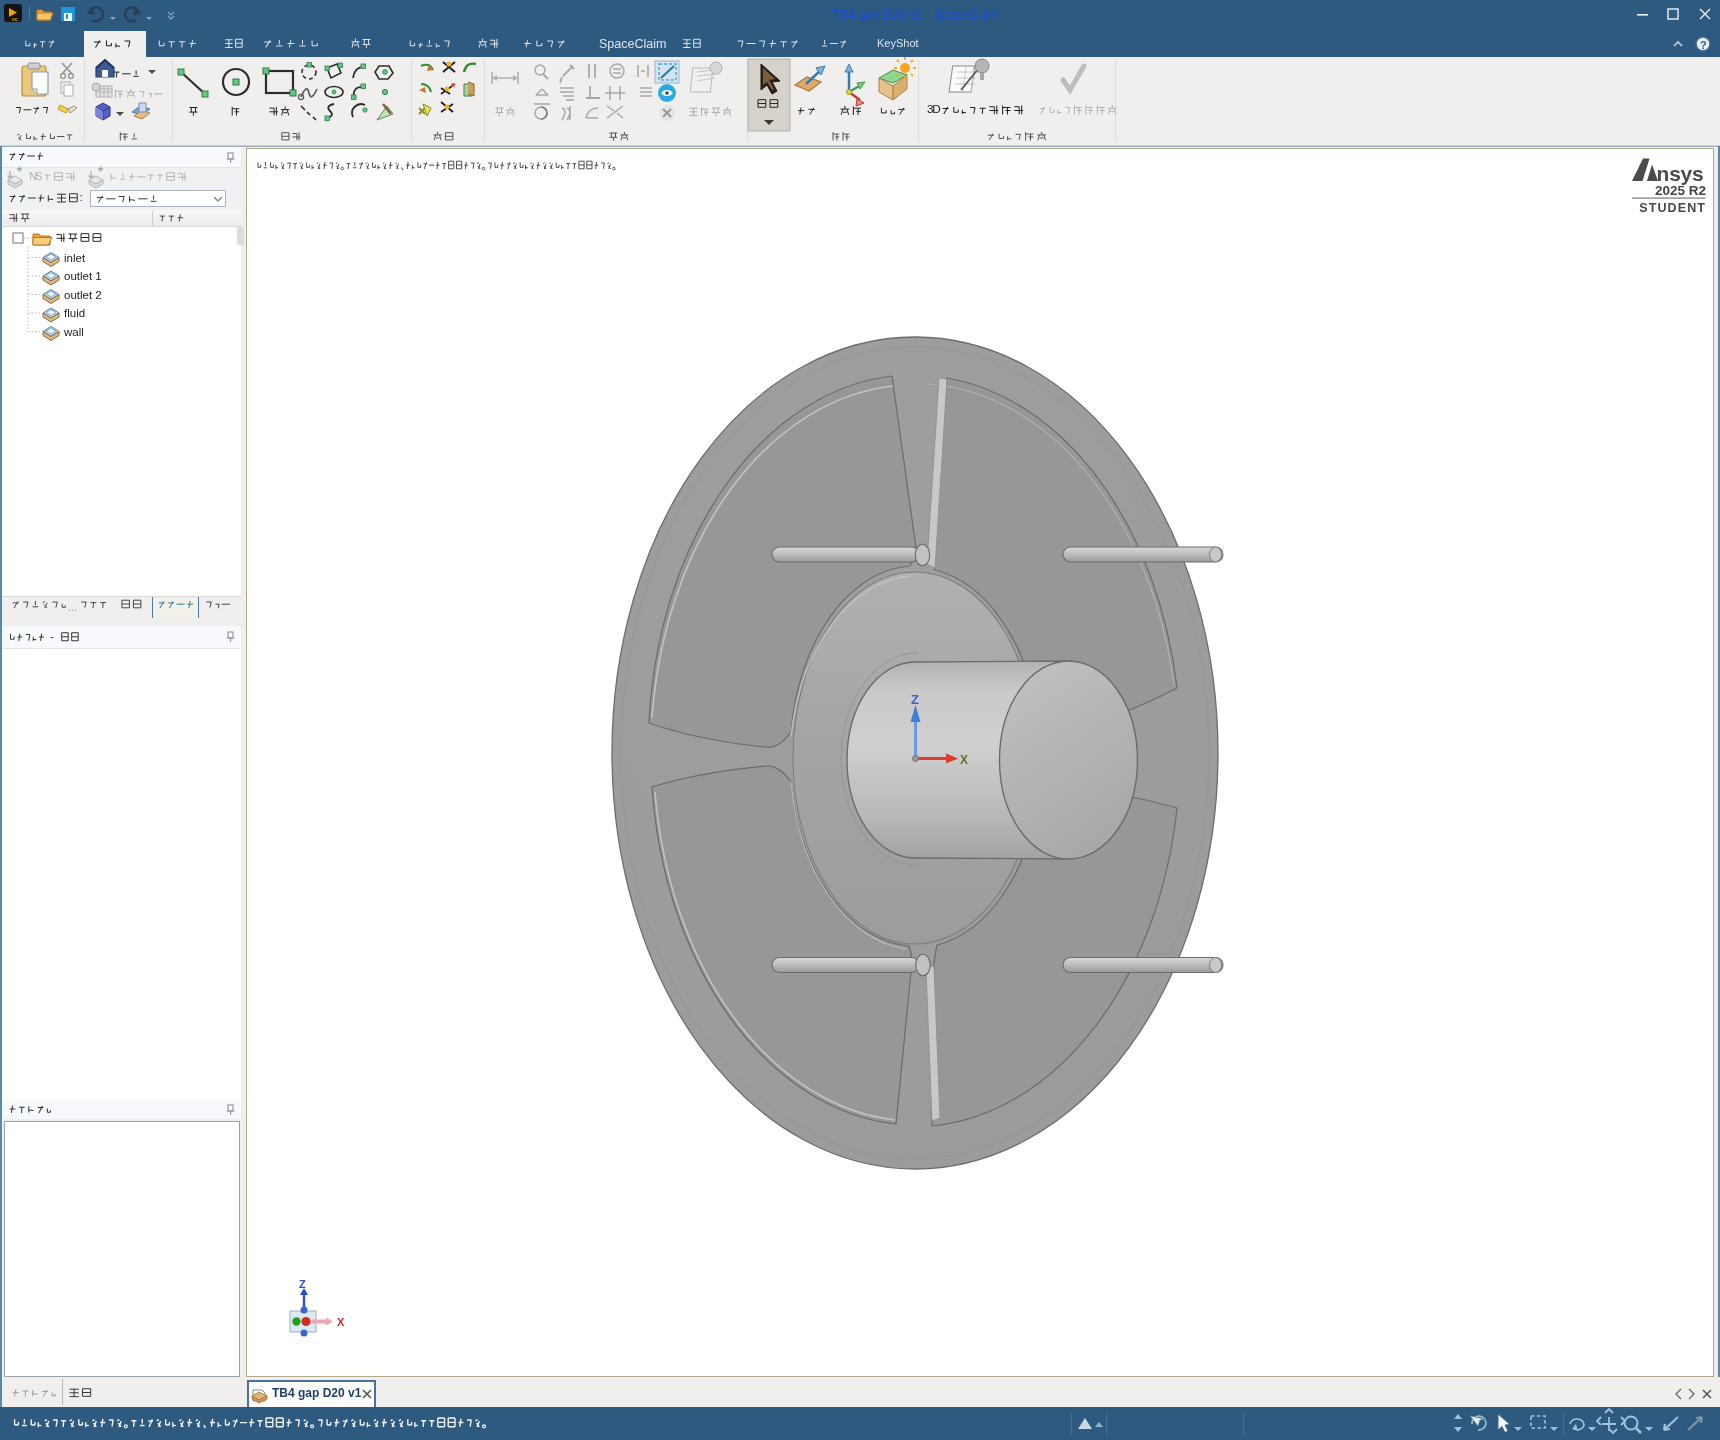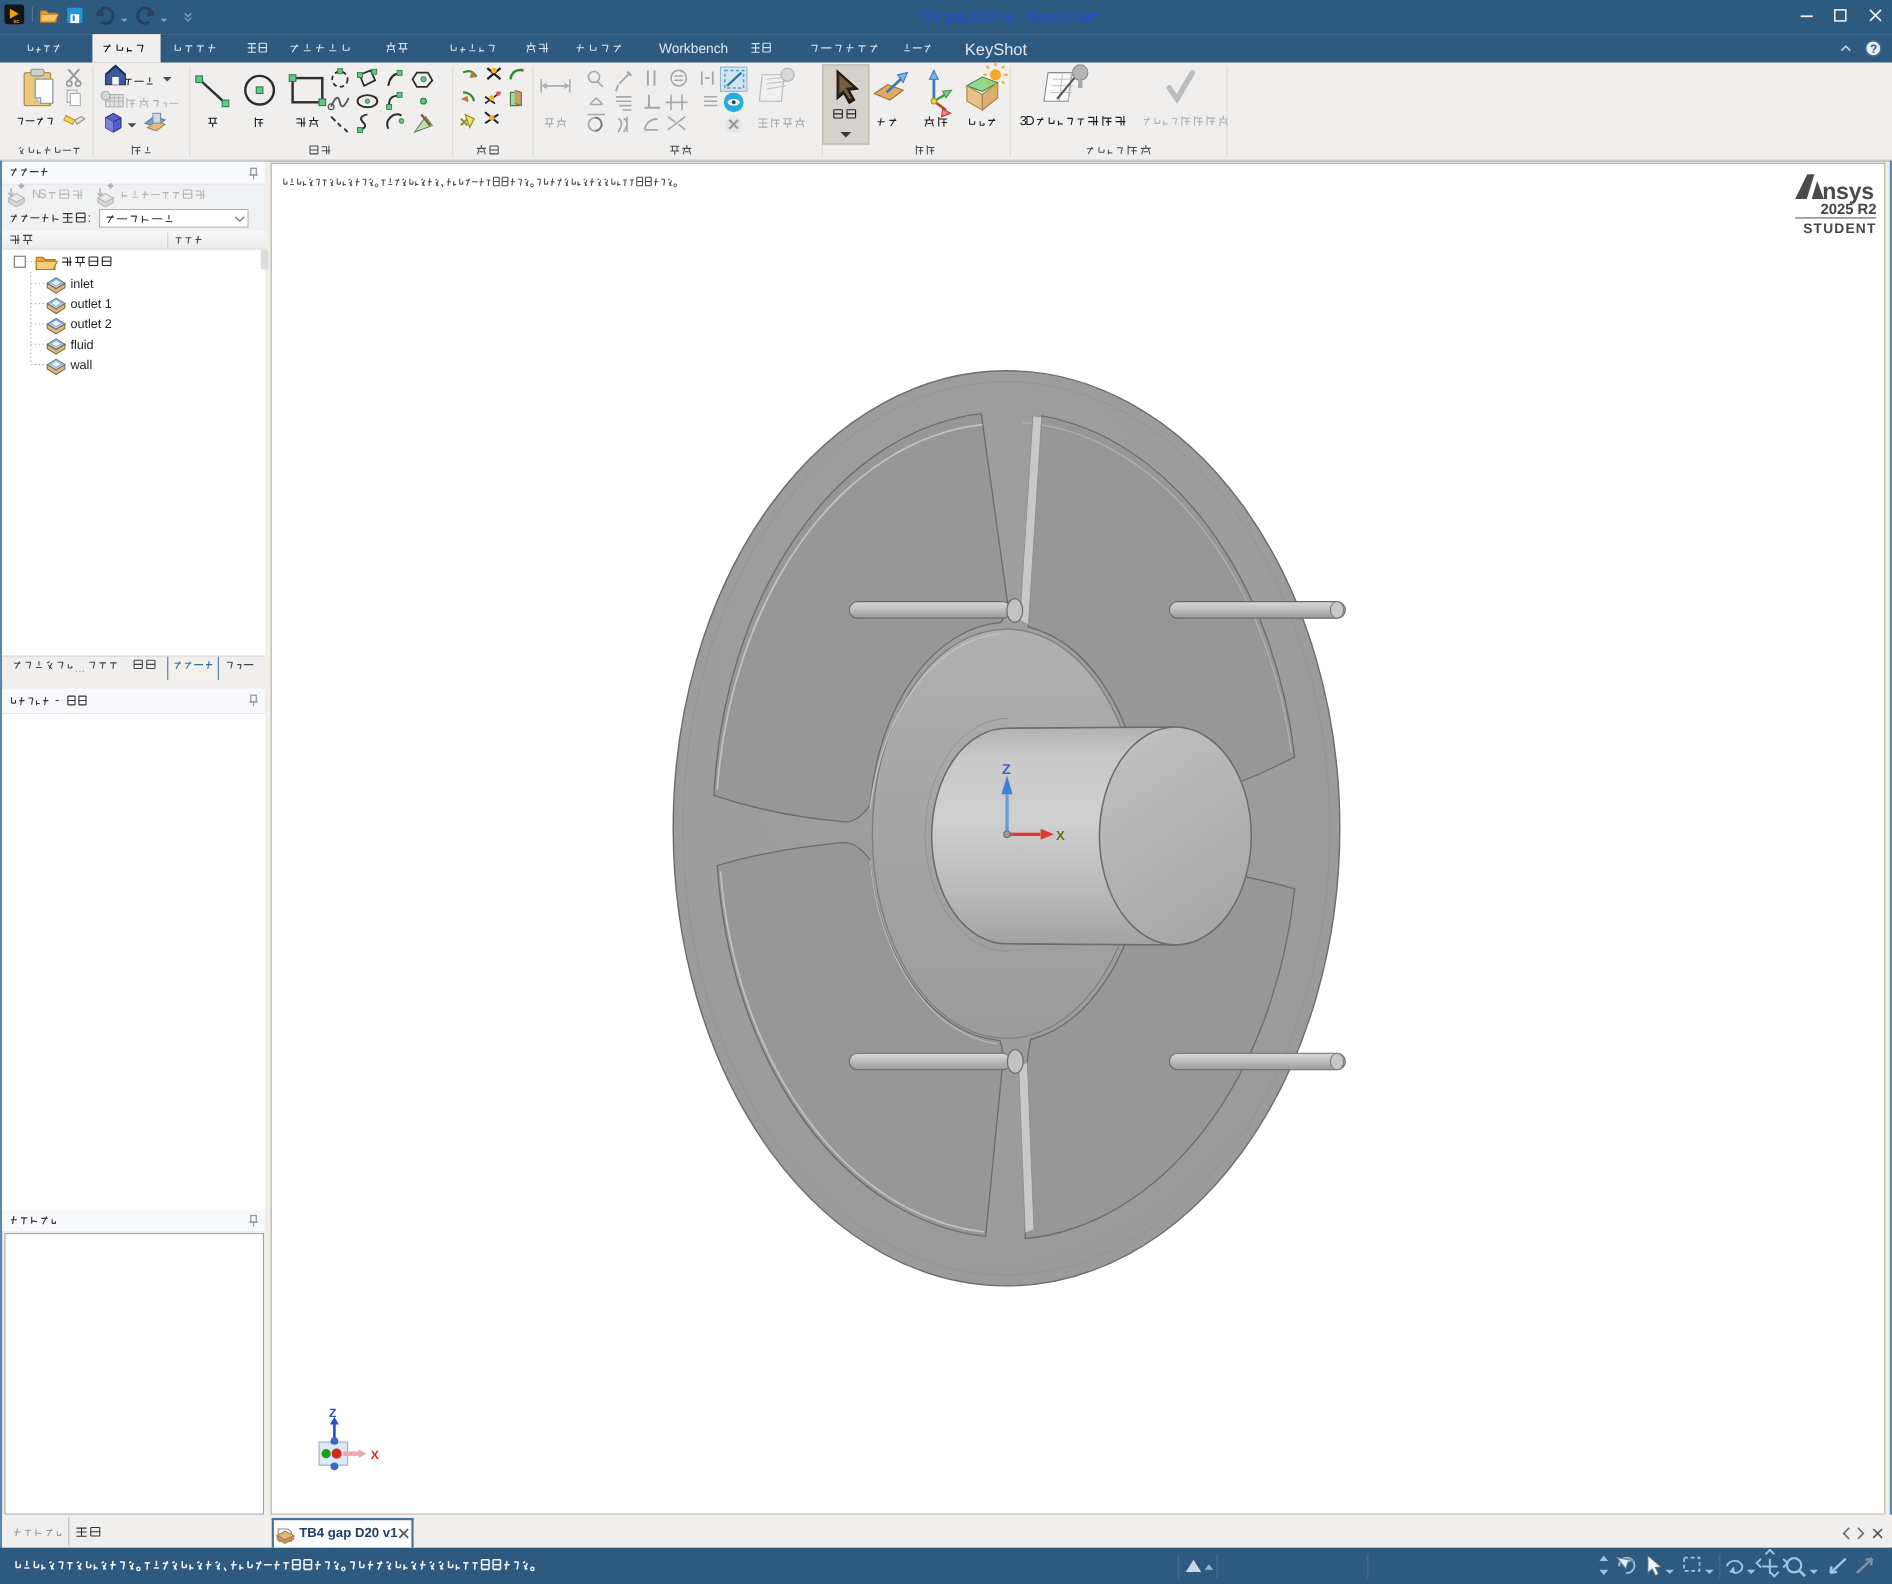--- a/index.html
+++ b/index.html
@@ -11,22 +11,22 @@
 <div class="abs" style="left:0;top:31px;width:1720px;height:26px;background:#2e5a80"></div>
 <div class="abs" style="left:84px;top:31px;width:62px;height:26px;background:#f0efee"></div>
 <div class="abs" style="left:0;top:57px;width:1720px;height:89px;background:#f0efee;border-bottom:1px solid #d0cecb"></div>
 <div class="abs" style="left:84px;top:60px;width:1px;height:82px;background:#dddbd8"></div>
 <div class="abs" style="left:172px;top:60px;width:1px;height:82px;background:#dddbd8"></div>
 <div class="abs" style="left:411px;top:60px;width:1px;height:82px;background:#dddbd8"></div>
 <div class="abs" style="left:484px;top:60px;width:1px;height:82px;background:#dddbd8"></div>
 <div class="abs" style="left:747px;top:60px;width:1px;height:82px;background:#dddbd8"></div>
 <div class="abs" style="left:918px;top:60px;width:1px;height:82px;background:#dddbd8"></div>
 <div class="abs" style="left:1115px;top:60px;width:1px;height:82px;background:#dddbd8"></div>
-<div class="abs" style="left:599px;top:37px;font-size:12.5px;color:#dce5ed">Workbench</div>
-<div class="abs" style="left:877px;top:37px;font-size:15px;color:#dce5ed">KeyShot</div>
+<div class="abs" style="left:599px;top:37px;font-size:12.5px;color:#dce5ed">SpaceClaim</div>
+<div class="abs" style="left:877px;top:37px;font-size:11px;color:#dce5ed">KeyShot</div>
 <div class="abs" style="left:0;top:146px;width:1720px;height:1261px;background:#f0efee"></div>
 <div class="abs" style="left:0;top:146px;width:1720px;height:1px;background:#9ab0c2"></div>
 <div class="abs" style="left:0;top:146px;width:2px;height:1294px;background:#5c87ad"></div>
 <div class="abs" style="left:1718px;top:146px;width:2px;height:1294px;background:#5c87ad"></div>
 <div class="abs" style="left:2px;top:147px;width:239px;height:21px;background:#f8f9fc;border-bottom:1px solid #e4e4e6"></div>
 <div class="abs" style="left:2px;top:169px;width:239px;height:41px;background:#f0f1f3"></div>
 <div class="abs" style="left:90px;top:190px;width:136px;height:17px;background:#fff;border:1px solid #aeb5bf"></div>
 <div class="abs" style="left:2px;top:210px;width:239px;height:17px;background:linear-gradient(#f8f8f8,#ebebeb);border-bottom:1px solid #d8d8d8"></div>
 <div class="abs" style="left:152px;top:211px;width:1px;height:15px;background:#cfcfcf"></div>
 <div class="abs" style="left:2px;top:227px;width:239px;height:369px;background:#fff"></div>

